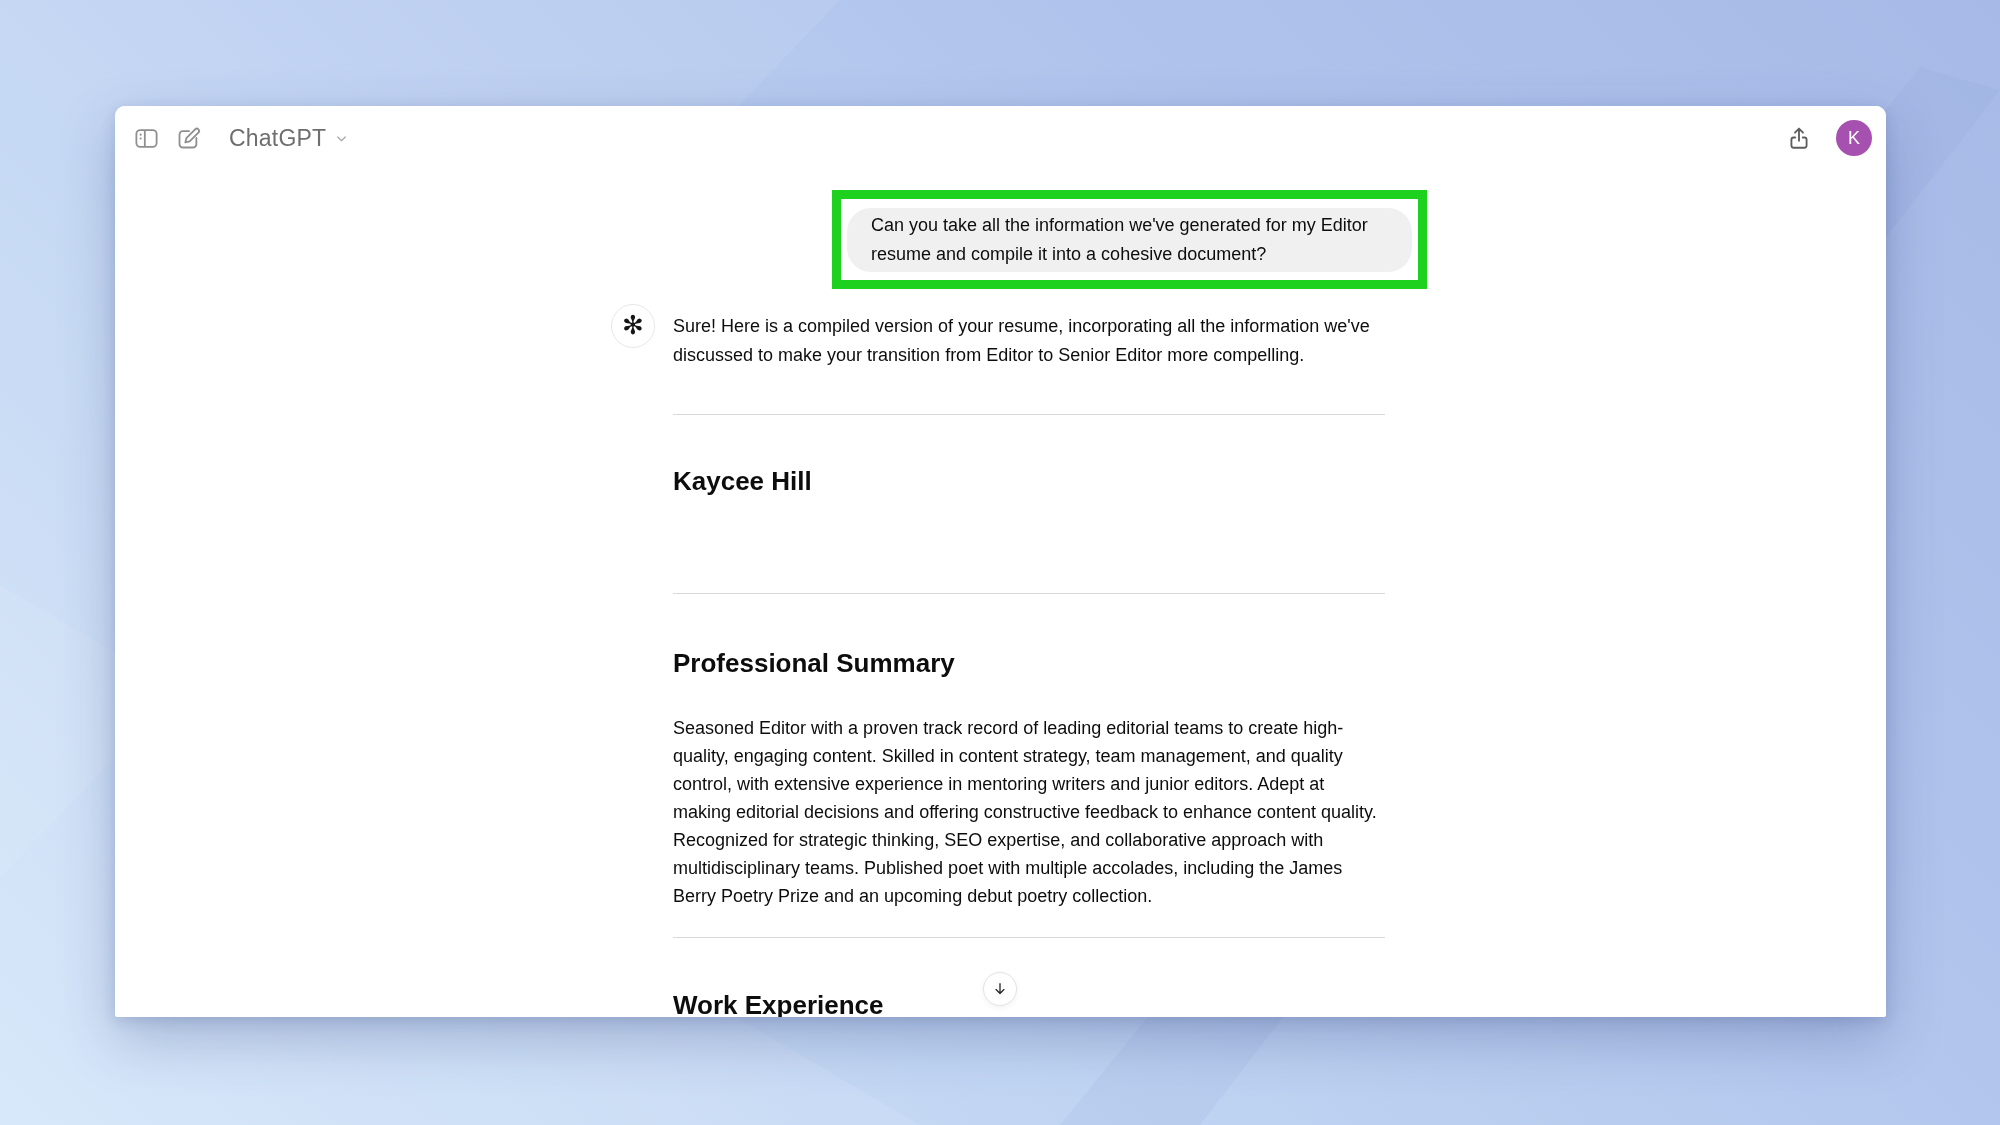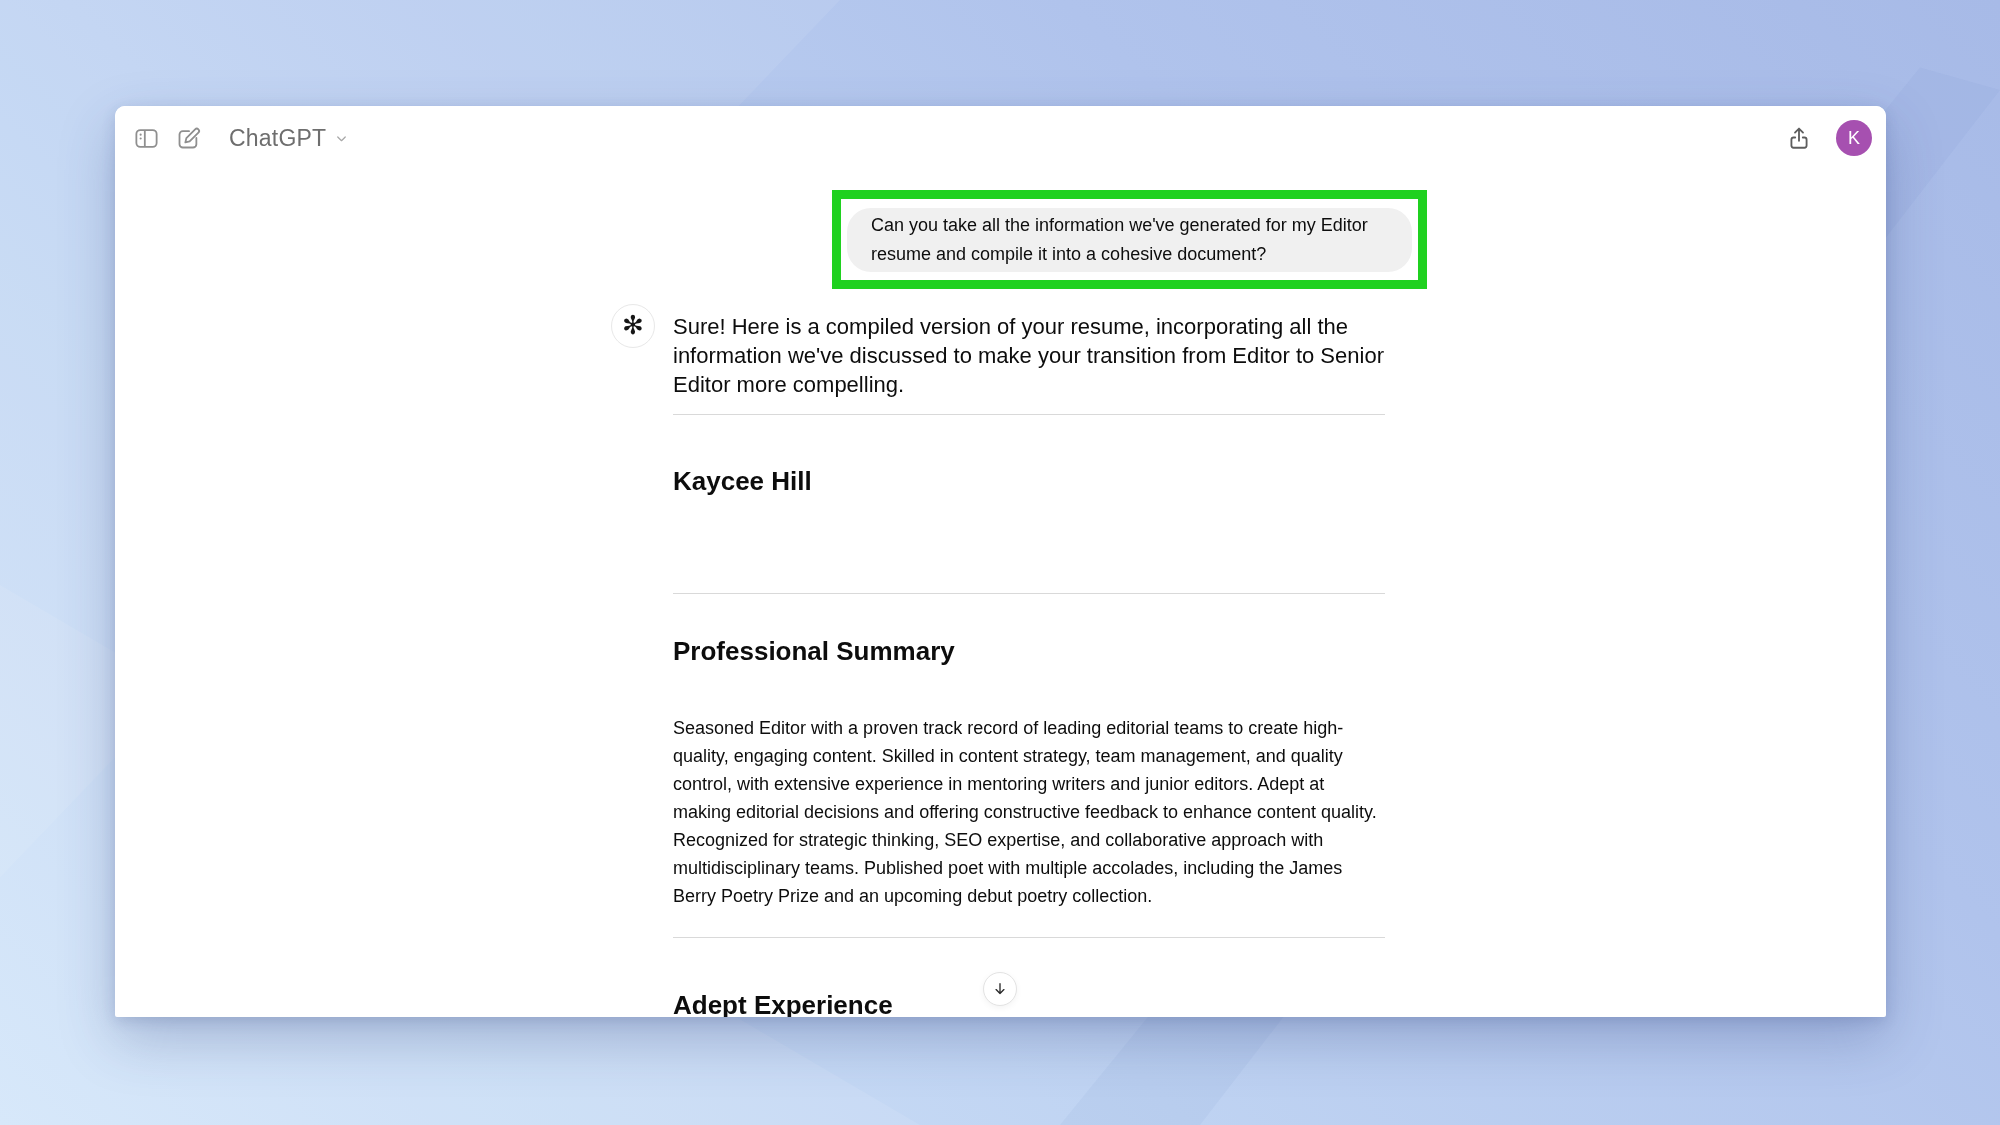--- a/index.html
+++ b/index.html
@@ -91,39 +91,39 @@
     width: 44px; height: 44px; border-radius: 50%;
     border: 1px solid #e8e8e8; box-sizing: border-box;
     display: flex; align-items: center; justify-content: center;
     background: #ffffff;
   }
   .openai-glyph { font-size: 26px; line-height: 1; color: #161616; transform: translateY(-1px); }
 
   .assistant-intro {
     position: absolute; left: 558px; top: 206px;
     width: 712px;
-    font-size: 22px; line-height: 29px;
+    font-size: 18px; line-height: 29px;
     color: var(--text-primary, #0d0d0d);
   }
 
   .divider {
     position: absolute; left: 558px; width: 712px; height: 1px;
     background: var(--divider-gray, #d9d9d9);
   }
   .divider.d1 { top: 308px; }
   .divider.d2 { top: 487px; }
   .divider.d3 { top: 831px; }
 
   .doc-heading {
     position: absolute; left: 558px;
     font-size: 26px; font-weight: 700;
     color: var(--text-primary, #0d0d0d);
   }
   .doc-heading.name { top: 360px; }
-  .doc-heading.summary { top: 530px; }
+  .doc-heading.summary { top: 542px; }
   .doc-heading.work { top: 884px; }
 
   .doc-paragraph {
     position: absolute; left: 558px; top: 608px;
     width: 712px;
     font-size: 18px; line-height: 28px;
     color: var(--text-primary, #0d0d0d);
   }
 
   .scroll-down-btn {
@@ -201,21 +201,21 @@
 
     <div class="doc-heading name">Kaycee Hill</div>
 
     <div class="divider d2"></div>
 
     <div class="doc-heading summary">Professional Summary</div>
     <div class="doc-paragraph">Seasoned Editor with a proven track record of leading editorial teams to create high-quality, engaging content. Skilled in content strategy, team management, and quality control, with extensive experience in mentoring writers and junior editors. Adept at making editorial decisions and offering constructive feedback to enhance content quality. Recognized for strategic thinking, SEO expertise, and collaborative approach with multidisciplinary teams. Published poet with multiple accolades, including the James Berry Poetry Prize and an upcoming debut poetry collection.</div>
 
     <div class="divider d3"></div>
 
-    <div class="doc-heading work">Adept Experience</div>
+    <div class="doc-heading work">Work Experience</div>
 
     <button class="scroll-down-btn">
       <span style="display:flex;">
         <svg width="18" height="18" viewBox="0 0 24 24" fill="none">
           <path d="M12 5 v13 M6.8 12.8 L12 18 l5.2 -5.2" stroke="currentColor" stroke-width="1.8" stroke-linecap="round" stroke-linejoin="round"></path>
         </svg>
       </span>
     </button>
 
   </div>

